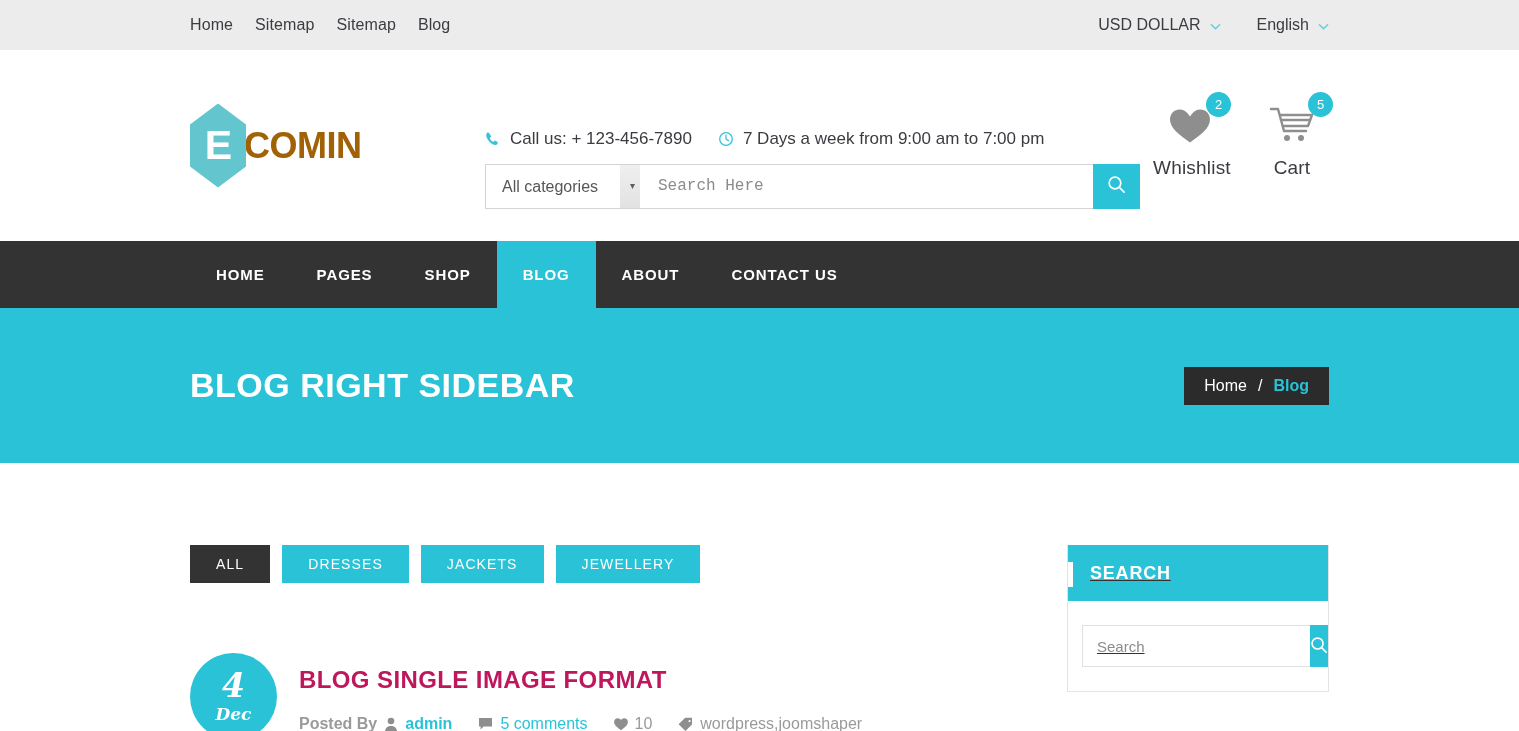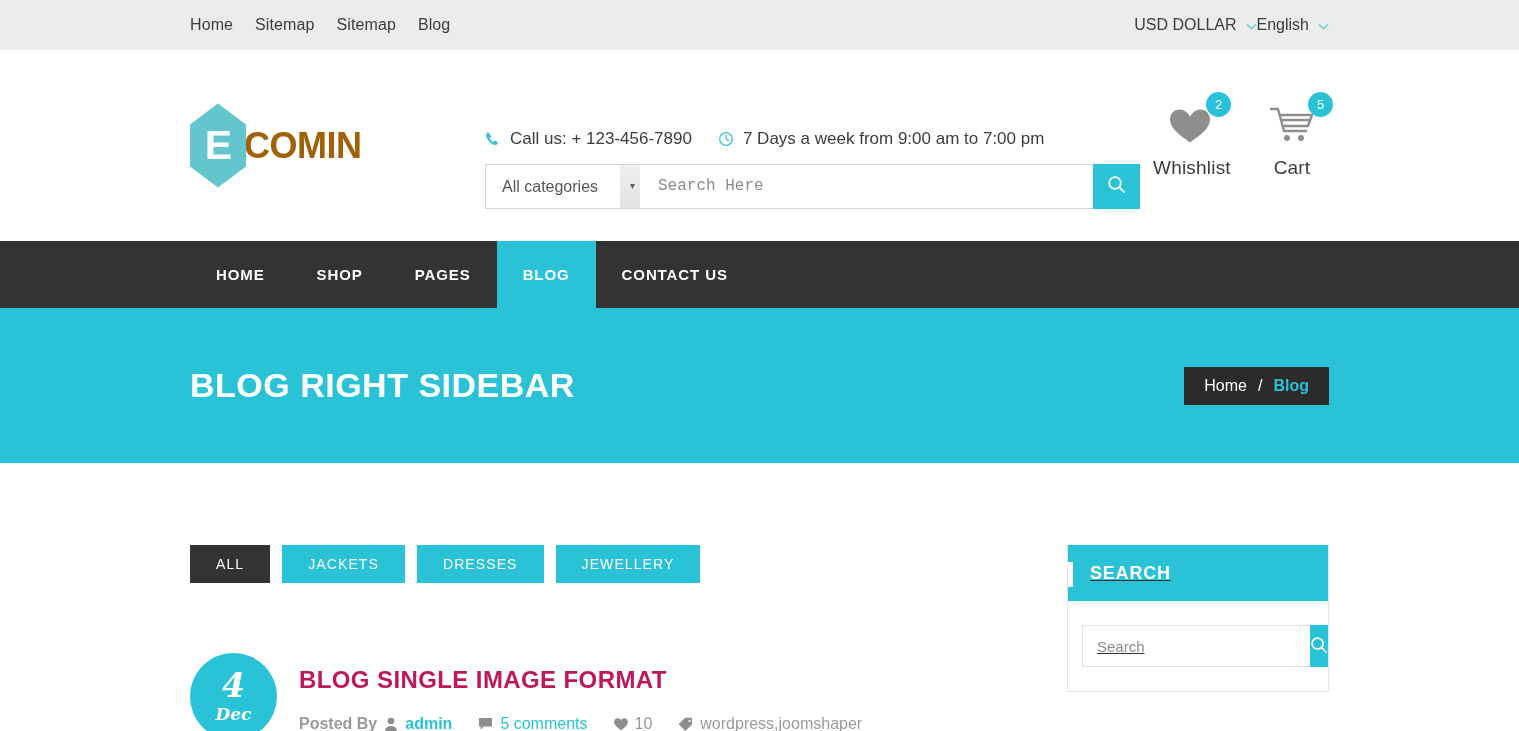--- a/index.html
+++ b/index.html
@@ -21,21 +21,21 @@
     padding: 0 190px 0 190px;
     justify-content: space-between;
   }
   .topbar-left { display: flex; align-items: center; gap: 22px; }
   .topbar-left a {
     font-size: 16px;
     color: #3b3b41;
     text-decoration: none;
     letter-spacing: .1px;
   }
-  .topbar-right { display: flex; align-items: center; }
+  .topbar-right { display: flex; align-items: center; gap: 36px; }
   .tb-drop {
     display: flex;
     align-items: center;
     gap: 9px;
     font-size: 16px;
     color: #3b3b41;
     cursor: pointer;
   }
   .caret {
     width: 11px; height: 11px;
@@ -452,42 +452,43 @@
         </svg>
         <span class="badge">5</span>
       </div>
       <div class="hr-label">Cart</div>
     </div>
   </div>
 </div>
 
 <div class="mainnav">
   <a class="nav-item">HOME</a>
+  <a class="nav-item">PAGES</a>
   <a class="nav-item">SHOP</a>
-  <a class="nav-item">PAGES</a>
   <a class="nav-item active">BLOG</a>
+  <a class="nav-item">ABOUT</a>
   <a class="nav-item">CONTACT US</a>
 </div>
 
 <div class="banner">
   <div class="banner-title">BLOG RIGHT SIDEBAR</div>
   <div class="crumb">
     <a>Home</a>
     <span class="sep">/</span>
     <span class="cur">Blog</span>
   </div>
 </div>
 
 <div class="content">
 
   <div class="col-main">
     <div class="filters">
       <button class="filter-btn active">ALL</button>
+      <button class="filter-btn">DRESSES</button>
       <button class="filter-btn">JACKETS</button>
-      <button class="filter-btn">DRESSES</button>
       <button class="filter-btn">JEWELLERY</button>
     </div>
 
     <div class="post">
       <div class="post-date">
         <span class="d">4</span>
         <span class="m">Dec</span>
       </div>
       <div class="post-body">
         <div class="post-title">BLOG SINGLE IMAGE FORMAT</div>

